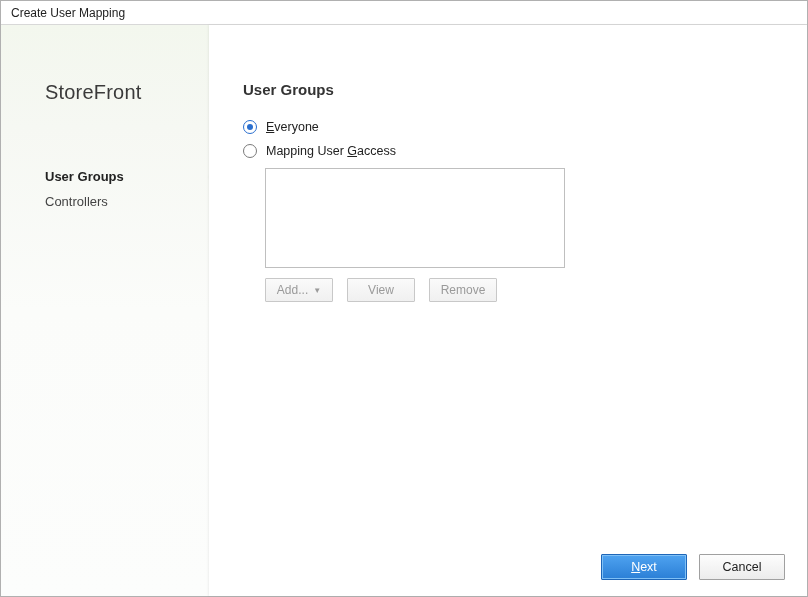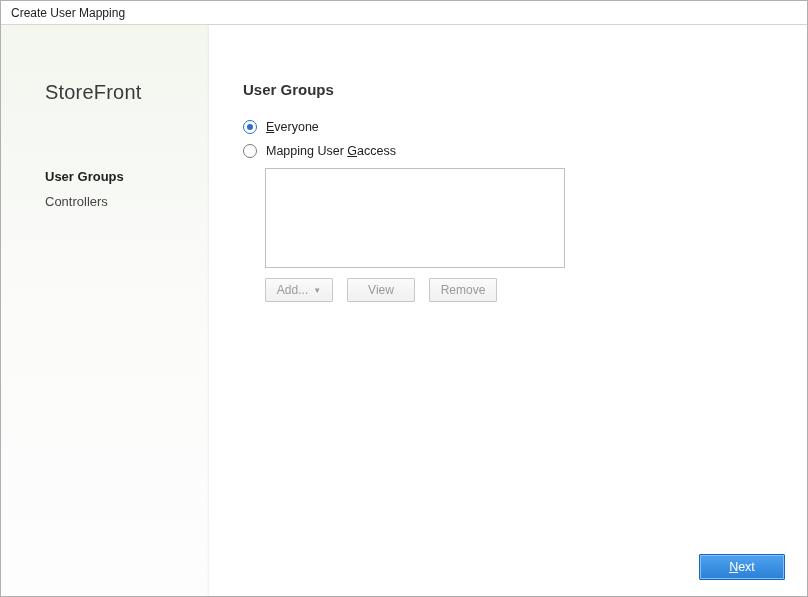--- a/index.html
+++ b/index.html
@@ -247,17 +247,20 @@
             <span>Remove</span>
           </div>
         </div>
 
       </div>
 
       <div class="footer">
         <div class="btn primary">
           <span><span class="underline">N</span><span>ext</span></span>
         </div>
+        <div class="btn">
+          <span>Cancel</span>
+        </div>
       </div>
     </div>
 
   </div>
 </div>
 
 </body></html>

